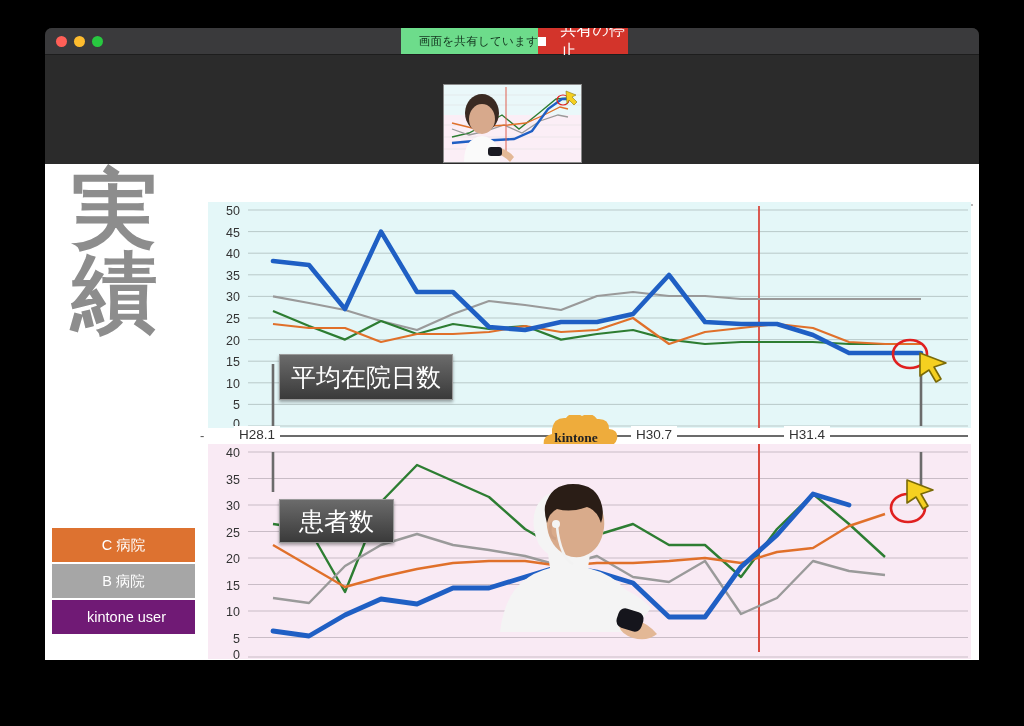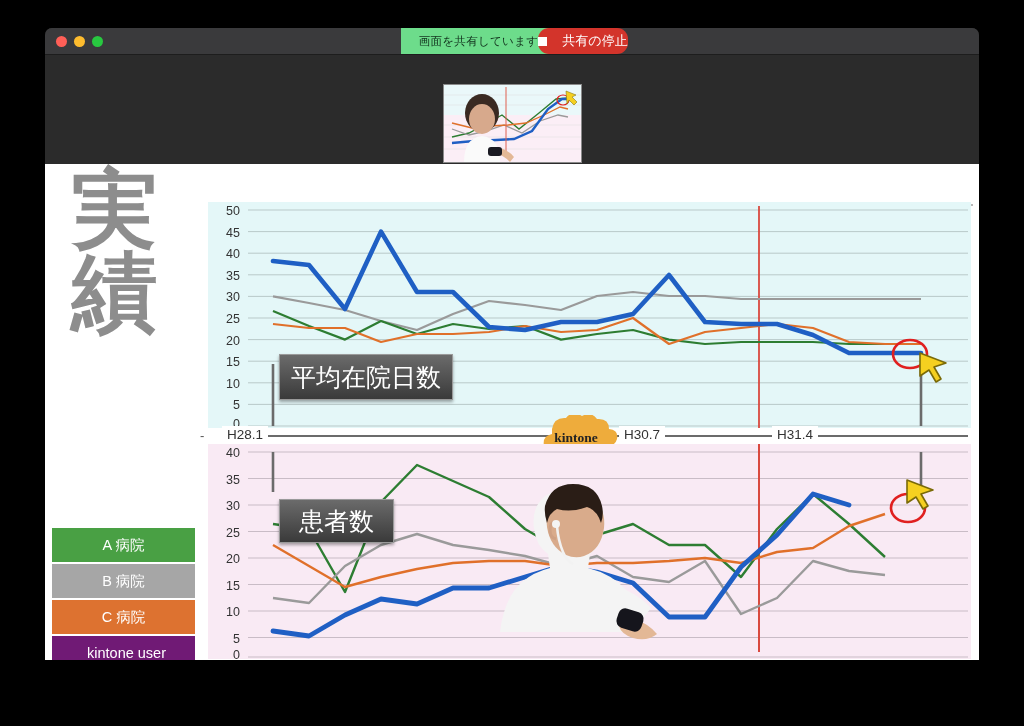--- a/index.html
+++ b/index.html
@@ -13,21 +13,21 @@
 
   
   #titlebar{position:relative;height:26px;background:#3a3a3c;border-bottom:1px solid #1d1d1d;}
   .tl-dot{position:absolute;top:8px;width:11px;height:11px;border-radius:50%;}
   #dot-close{left:11px;background:#ff5f57;}
   #dot-min{left:29px;background:#febc2e;}
   #dot-max{left:47px;background:#28c840;}
   #share-status{position:absolute;left:356px;top:0;width:155px;height:26px;background:#6ddc8b;
       color:#12321d;font-size:11.5px;display:flex;align-items:center;justify-content:center;letter-spacing:.3px;}
   #stop-share{position:absolute;left:493px;top:0;width:90px;height:26px;background:#d3342b;
-      color:#fff;font-size:13px;display:flex;align-items:center;justify-content:center;gap:15px;border-radius:11px;}
+      color:#fff;font-size:16px;display:flex;align-items:center;justify-content:center;gap:15px;}
   #stop-square{width:9px;height:9px;background:#fff;display:inline-block;}
 
   
   #darkstrip{position:relative;height:110px;background:#2b2b2b;}
   #video-thumb{position:absolute;left:398px;top:29px;width:137px;height:77px;
       border:1px solid #8a8a8a;background:#fbeef6;overflow:hidden;}
   #thumb-inner{position:absolute;inset:0;}
   #mouse-ptr{position:absolute;left:394px;top:113px;width:9px;height:13px;}
 
   
@@ -57,21 +57,21 @@
   
   #chart-top{position:absolute;left:163px;top:38px;width:763px;height:226px;background:#e4f7f8;}
   #chart-bottom{position:absolute;left:163px;top:280px;width:763px;height:215px;background:#f9eaf4;}
   .chart-svg{position:absolute;inset:0;width:100%;height:100%;}
 
   .axis-lbl{font-size:12.5px;fill:#333;font-family:"Liberation Sans",sans-serif;}
 
   
   #xband{position:absolute;left:163px;top:264px;width:763px;height:16px;background:#fff;}
   .xtick-txt{position:absolute;top:262px;font-size:13.5px;color:#333;background:#fff;
-      padding:1px 5px;white-space:nowrap;}
+      padding:1px 5px;white-space:nowrap;margin-left:12px;}
   #xt1{left:177px;}
   #xt2{left:574px;}
   #xt3{left:727px;}
   #xt-dash{position:absolute;left:155px;top:264px;color:#555;font-size:13px;}
   #h307-underline{position:absolute;left:574px;top:284px;width:52px;height:3px;background:#d22;}
 
   
   #kintone{position:absolute;left:487px;top:251px;width:94px;height:48px;}
   #kintone-word{position:absolute;left:8px;top:15px;width:72px;text-align:center;
       font-size:13.5px;font-weight:bold;color:#232323;font-family:Liberation Serif, serif;}
@@ -272,29 +272,26 @@
           <path d="M110 40 q-5 0 -5 8 q0 8 6 9" fill="none" stroke="#cfa184" stroke-width="3"></path>
           <path d="M112 44 q1 14 6 26 q3 8 10 12" fill="none" stroke="#f2f2f2" stroke-width="2.6"></path>
           <circle cx="111" cy="42" r="4" fill="#f4f4f4"></circle>
           <path d="M150 98 q38 8 56 28 l-14 18 q-18-18 -42-22 z" fill="#f4f4f4"></path>
           <path d="M188 136 q16 6 24 16 q-10 8 -24 4 q-12-4 -14-12 z" fill="#e3b896"></path>
           <rect x="172" y="128" width="26" height="20" rx="7" fill="#15151c" transform="rotate(18 185 138)"></rect>
         </g>
       </svg>
 
       <div id="legend">
-        <div class="lg-item lg-a">
-          <span>A 病院</span>
+        <div class="lg-item lg-c">
+          <span>C 病院</span>
         </div>
         <div class="lg-item lg-b">
           <span>B 病院</span>
         </div>
-        <div class="lg-item lg-c">
-          <span>C 病院</span>
-        </div>
         <div class="lg-item lg-k">
           <span>kintone user</span>
         </div>
       </div>
 
     </div>
   </div>
 </div>
 
 </body></html>

